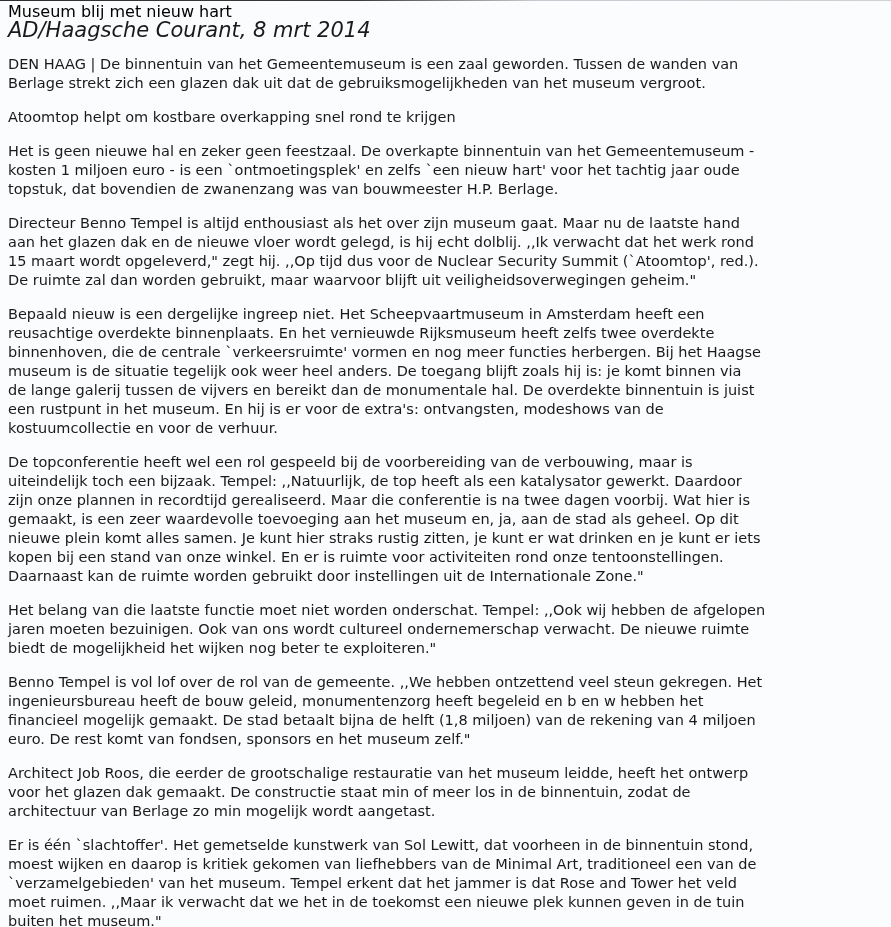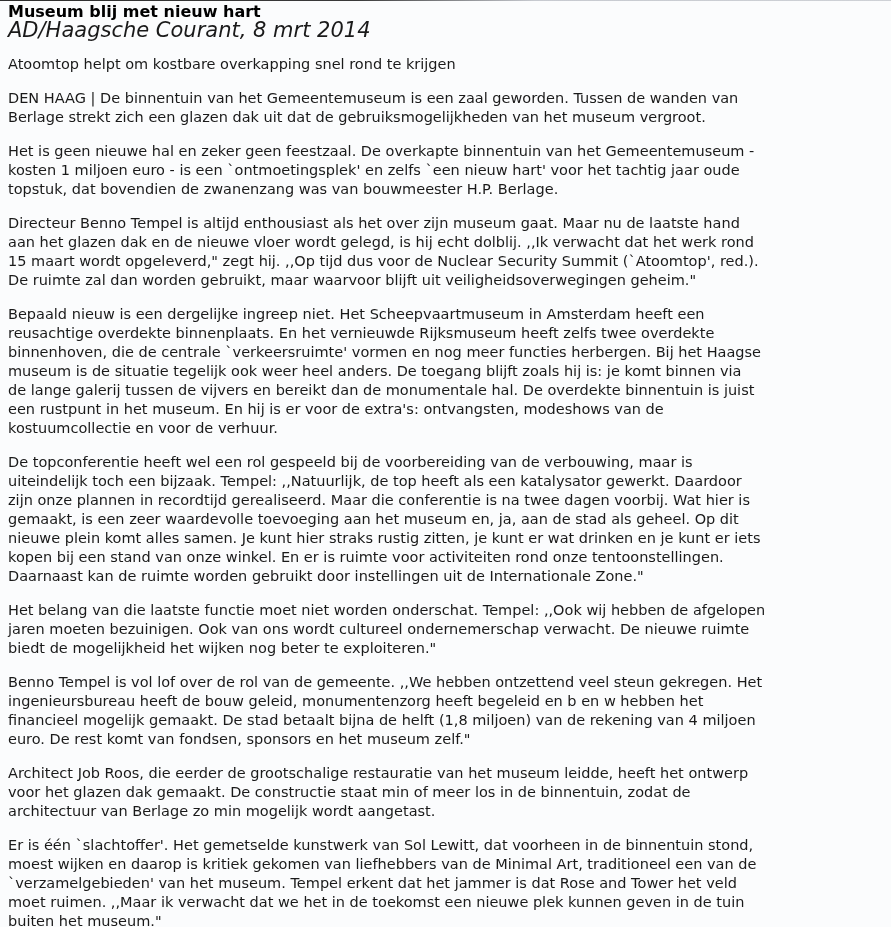--- a/index.html
+++ b/index.html
@@ -21,44 +21,44 @@
     padding: 1px 6px 18px 8px;
     font-family: "DejaVu Sans", sans-serif;
     font-size: 14.5px;
     line-height: 19px;
     color: var(--text, #1a1a1a);
   }
   .article h1 {
     margin: 0;
     font-size: 16px;
     line-height: 19px;
-    font-weight: bold;
+    font-weight: normal;
     color: var(--title, #000000);
   }
   .byline {
     font-style: italic;
     font-size: 21px;
     line-height: 19px;
   }
   .article p {
     margin: 15px 0 0 0;
     white-space: pre;
   }
 </style>
 </head>
 <body>
 
 <div class="top-line"></div>
 
 <article class="article">
   <h1>Museum blij met nieuw hart</h1>
   <div class="byline">AD/Haagsche Courant, 8 mrt 2014</div>
-  <p>Atoomtop helpt om kostbare overkapping snel rond te krijgen</p>
   <p>DEN HAAG | De binnentuin van het Gemeentemuseum is een zaal geworden. Tussen de wanden van
 Berlage strekt zich een glazen dak uit dat de gebruiksmogelijkheden van het museum vergroot.</p>
+  <p>Atoomtop helpt om kostbare overkapping snel rond te krijgen</p>
   <p>Het is geen nieuwe hal en zeker geen feestzaal. De overkapte binnentuin van het Gemeentemuseum -
 kosten 1 miljoen euro - is een `ontmoetingsplek' en zelfs `een nieuw hart' voor het tachtig jaar oude
 topstuk, dat bovendien de zwanenzang was van bouwmeester H.P. Berlage.</p>
   <p>Directeur Benno Tempel is altijd enthousiast als het over zijn museum gaat. Maar nu de laatste hand
 aan het glazen dak en de nieuwe vloer wordt gelegd, is hij echt dolblij. ,,Ik verwacht dat het werk rond
 15 maart wordt opgeleverd," zegt hij. ,,Op tijd dus voor de Nuclear Security Summit (`Atoomtop', red.).
 De ruimte zal dan worden gebruikt, maar waarvoor blijft uit veiligheidsoverwegingen geheim."</p>
   <p>Bepaald nieuw is een dergelijke ingreep niet. Het Scheepvaartmuseum in Amsterdam heeft een
 reusachtige overdekte binnenplaats. En het vernieuwde Rijksmuseum heeft zelfs twee overdekte
 binnenhoven, die de centrale `verkeersruimte' vormen en nog meer functies herbergen. Bij het Haagse

